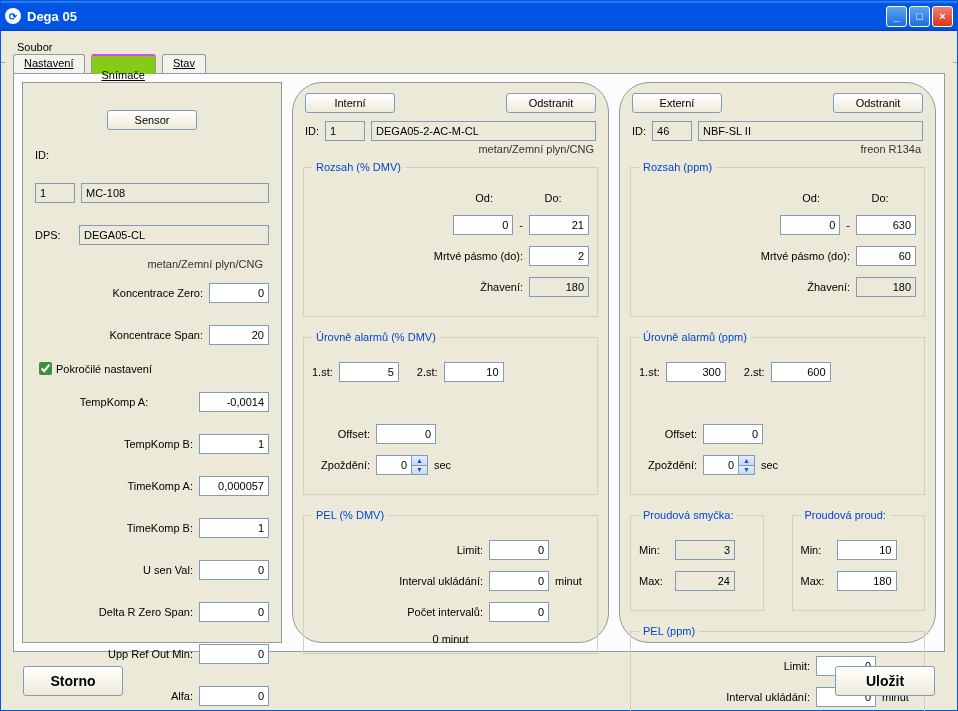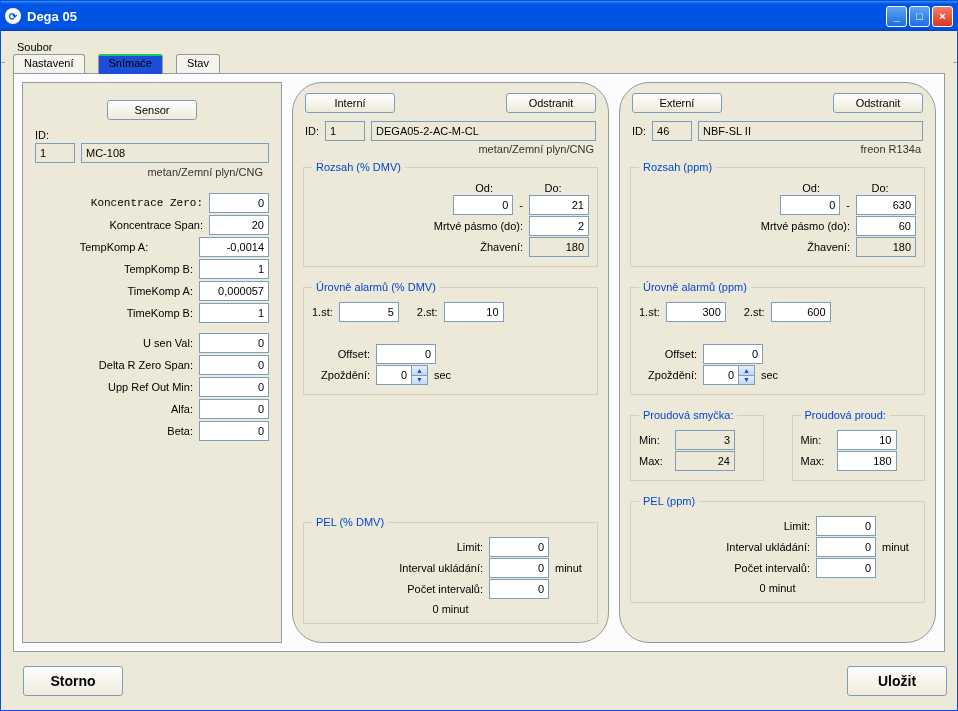--- a/index.html
+++ b/index.html
@@ -12,36 +12,36 @@
   .titlebar .win-btn.min { background: linear-gradient(to bottom, #5ba3f5, #1e6fdc); }
   .titlebar .win-btn.max { background: linear-gradient(to bottom, #5ba3f5, #1e6fdc); }
   .titlebar .win-btn.close { background: linear-gradient(to bottom, #f08070, #d9361c); }
 
   .menubar { height: 32px; background: #ece9d8; border-bottom: 1px solid #aca899; padding: 2px 8px; display:flex; align-items:center;}
   .menubar .menu-item { padding: 2px 8px; cursor: pointer; }
 
   .client { position: absolute; top: 52px; left: 4px; right: 4px; bottom: 4px; background: #ece9d8; }
 
   .tabs { display: flex; margin-left: 8px; height: 20px; }
-  .tab { border: 1px solid #919b9c; border-bottom: none; padding: 2px 10px; background: #f4f3ee; border-radius: 3px 3px 0 0; margin-right: 13px; cursor: pointer; position: relative; top: 1px; }
-  .tab.active { background: #1d4ed8; border-top: 2px solid #22c55e; padding-top: 1px; z-index: 2; }
+  .tab { border: 1px solid #919b9c; border-bottom: none; padding: 2px 10px; background: #f4f3ee; border-radius: 3px 3px 0 0; margin-right: 6px; cursor: pointer; position: relative; top: 1px; text-decoration: underline; }
+  .tab.active { background: #84cc16; border-top: 2px solid #d946ef; padding-top: 13px; z-index: 2; }
 
   .tab-content { border: 1px solid #919b9c; background: #fcfcfe; position: absolute; top: 20px; left: 8px; right: 8px; bottom: 54px; padding: 8px; display: flex; gap: 10px; }
 
   .col-panel { background: #ece9d8; border: 1px solid #919b9c; padding: 10px 8px 8px 8px; position: relative; display:flex; flex-direction:column; }
   .col1 { width: 260px; padding: 16px 12px; }
   .col2, .col3 { flex: 1; border-radius: 30px; }
 
   fieldset.group { border: 1px solid #d0d0bf; margin: 4px 2px 10px 2px; padding: 8px 8px 8px 8px; }
   fieldset.group legend { color: #0046d5; padding: 0 4px; }
 
   .btn { background: linear-gradient(to bottom, #fff, #eeeadb); border: 1px solid #7f9db9; border-radius: 3px; padding: 3px 14px; cursor: pointer; font-family: inherit; font-size: 11px; min-width: 90px;}
   .btn.big { font-size: 14px; font-weight: bold; padding: 6px 24px; min-width: 100px; }
 
-  .row { display: flex; align-items: center; margin: 1px 0; gap: 6px; }
+  .row { display: flex; align-items: center; margin: 11px 0; gap: 6px; }
   .row.right { justify-content: flex-end; }
   .row .lbl { text-align: right; }
 
   input.text { border: 1px solid #7f9db9; background: #fff; padding: 2px 4px; font-family: inherit; font-size: 11px; text-align: right; height: 20px; }
   input.text.readonly { background: #ece9d8; }
   input.text.left { text-align: left; }
   .w40 { width: 40px; } .w60 { width: 60px; } .w70 { width: 70px; } .w150 { width: 150px; }
 
   .checkbox-row { display: flex; align-items: center; gap: 4px; margin: 6px 0 6px 4px; }
   .checkbox-row input { width: 13px; height: 13px; accent-color: #3c8f3c; }
@@ -50,21 +50,21 @@
 
   .two-col { display: flex; gap: 24px; }
   .two-col fieldset { flex: 1; }
 
   .spinner-wrap { display: inline-flex; align-items: stretch; }
   .spinner-wrap input { border: 1px solid #7f9db9; width: 36px; text-align: right; padding: 2px 4px; font-family: inherit; font-size: 11px; height: 20px; }
   .spinner-btns { display: flex; flex-direction: column; border: 1px solid #7f9db9; border-left: none; width: 16px; }
   .spinner-btns div { flex: 1; display: flex; align-items: center; justify-content: center; font-size: 7px; color: #1e4db7; background: linear-gradient(to bottom, #e6eefc, #c3d7f7); cursor: pointer; line-height: 1; }
   .spinner-btns div:first-child { border-bottom: 1px solid #7f9db9; }
 
-  .bottom-buttons { position: absolute; left: 18px; right: 6px; bottom: 10px; display: flex; justify-content: space-between; }
+  .bottom-buttons { position: absolute; left: 18px; right: 18px; bottom: 10px; display: flex; justify-content: space-between; }
 
   .panel-head { display: flex; gap: 8px; justify-content: space-between; margin: 0 4px 8px 4px; }
 
   .flex-spacer { flex: 1; }
 </style>
 </head>
 <body>
 
 <div class="window">
   <div class="titlebar">
@@ -92,32 +92,40 @@
         <div class="row" style="justify-content:center; margin-bottom:8px;">
           <button class="btn">Sensor</button>
         </div>
         <div class="row">
           <span class="lbl" style="width:30px;text-align:left;">ID:</span>
         </div>
         <div class="row">
           <input class="text readonly left w40" value="1" style="">
           <input class="text readonly left w150" style="flex: 1 1 0%;" value="MC-108">
         </div>
+        <div class="row">
+          <span class="lbl" style="width:38px;text-align:left;">DPS:</span>
+          <input class="text readonly left" style="flex: 1 1 0%;" value="DEGA05-CL">
+        </div>
         <div class="footer-text">metan/Zemní plyn/CNG</div>
 
         <div style="height:12px"></div>
         <div class="row right">
-          <span class="lbl" style="flex:1;font-family:Liberation Mono, monospace;">Koncentrace Zero:</span>
+          <span class="lbl" style="flex:1;">Koncentrace Zero:</span>
           <input class="text w60" value="0" style="">
         </div>
         <div class="row right">
           <span class="lbl" style="flex:1;">Koncentrace Span:</span>
           <input class="text w60" value="20" style="">
         </div>
 
+        <div class="checkbox-row">
+          <input type="checkbox" checked="" style="">
+          <span>Pokročilé nastavení</span>
+        </div>
 
         <div class="row right">
             <span class="lbl" style="flex:1;text-align:center;">TempKomp A:</span>
             <input class="text w70" value="-0,0014" style="">
           </div>
         <div class="row right">
             <span class="lbl" style="flex:1;">TempKomp B:</span>
             <input class="text w70" value="1" style="">
           </div>
         <div class="row right">

